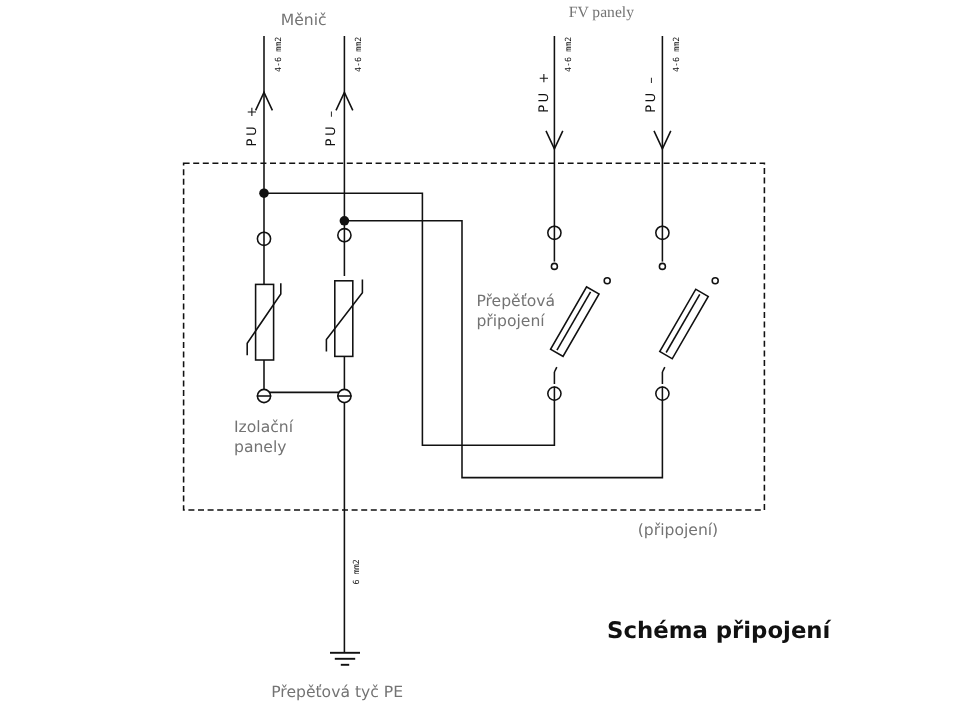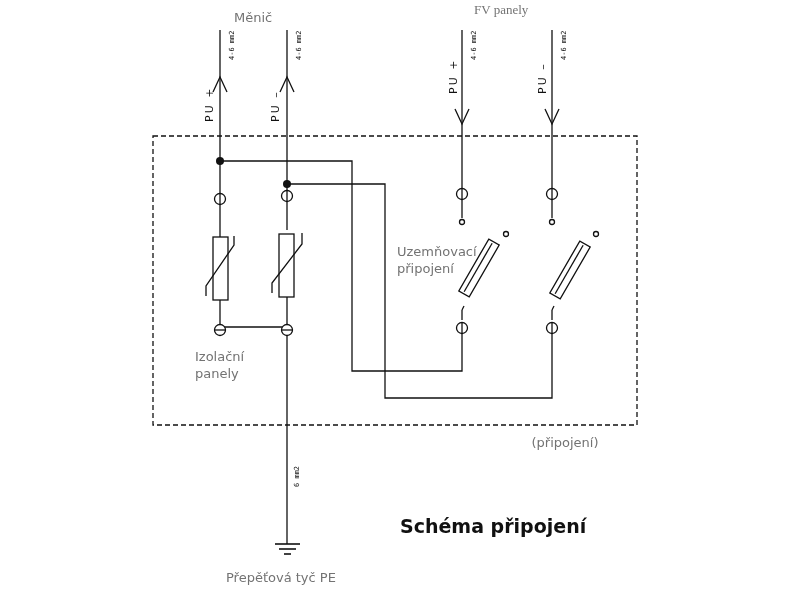--- a/index.html
+++ b/index.html
@@ -1,21 +1,21 @@
 <!DOCTYPE html>
 <html><head>
 <meta charset="utf-8">
 <style>
   html, body { margin:0; padding:0; background:#ffffff; }
   body { width:800px; height:600px; position:relative; overflow:hidden; font-family:"DejaVu Sans", sans-serif; color:#111; }
   svg#schematic { position:absolute; left:0; top:0; }
   .lbl { position:absolute; font-size:13px; line-height:17px; color:#737373; white-space:nowrap; }
   .small-rot { position:absolute; font-size:7px; color:#111; transform:rotate(-90deg); transform-origin:left top; white-space:nowrap; font-family:"DejaVu Sans Mono", monospace; }
   .pol-rot { position:absolute; font-size:11px; color:#111; transform:rotate(-90deg); transform-origin:left top; white-space:nowrap; letter-spacing:2px; }
-  .title { position:absolute; left:400px; top:512px; width:292px; text-align:left; font-weight:bold; font-size:19px; line-height:28px; color:#111; }
+  .title { position:absolute; left:400px; top:512px; width:292px; text-align:right; font-weight:bold; font-size:19px; line-height:28px; color:#111; }
   .center { text-align:center; }
 </style>
 </head>
 <body>
 
 <svg id="schematic" width="800" height="600" viewBox="0 0 800 600">
   <g stroke="#111" stroke-width="1.3" fill="none">
 
     <rect x="153" y="136" width="484" height="289" stroke-dasharray="5,3"></rect>
 
@@ -102,21 +102,21 @@
 <div class="pol-rot" style="left:203px; top:122px;">PU +</div>
 <div class="pol-rot" style="left:269px; top:122px;">PU –</div>
 <div class="pol-rot" style="left:447px; top:94px;">PU +</div>
 <div class="pol-rot" style="left:536px; top:94px;">PU –</div>
 
 <div class="lbl" style="left:195px; top:348px;">
   <div>Izolační</div>
   <div>panely</div>
 </div>
 <div class="lbl" style="left:397px; top:243px;">
-  <div>Uzemňovací</div>
+  <div>Přepěťová</div>
   <div>připojení</div>
 </div>
 <div class="lbl center" style="left:500px; top:434px; width:130px;">
   <div>(připojení)</div>
 </div>
 <div class="lbl" style="left:226px; top:569px;">Přepěťová tyč PE</div>
 
 <div class="title">
   <div>Schéma připojení</div>
 </div>

